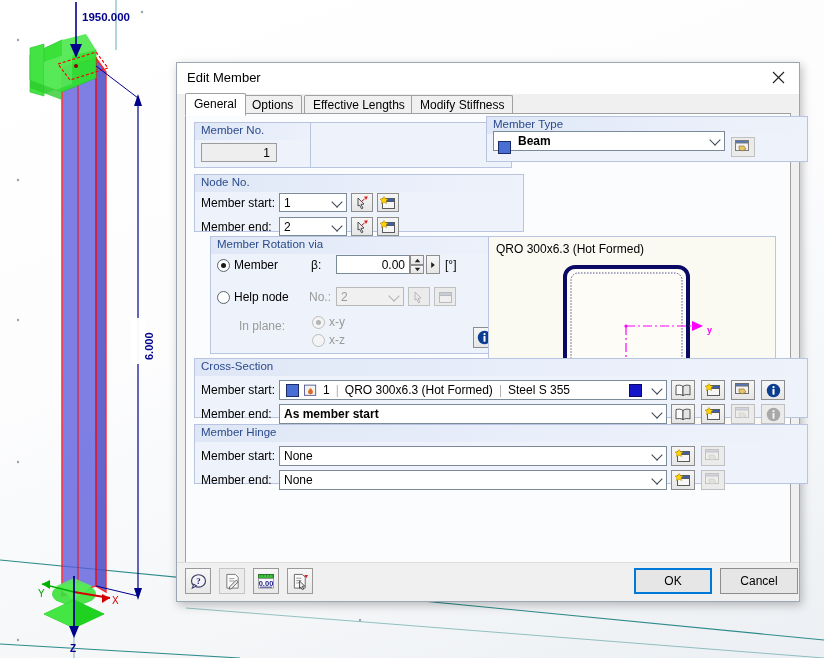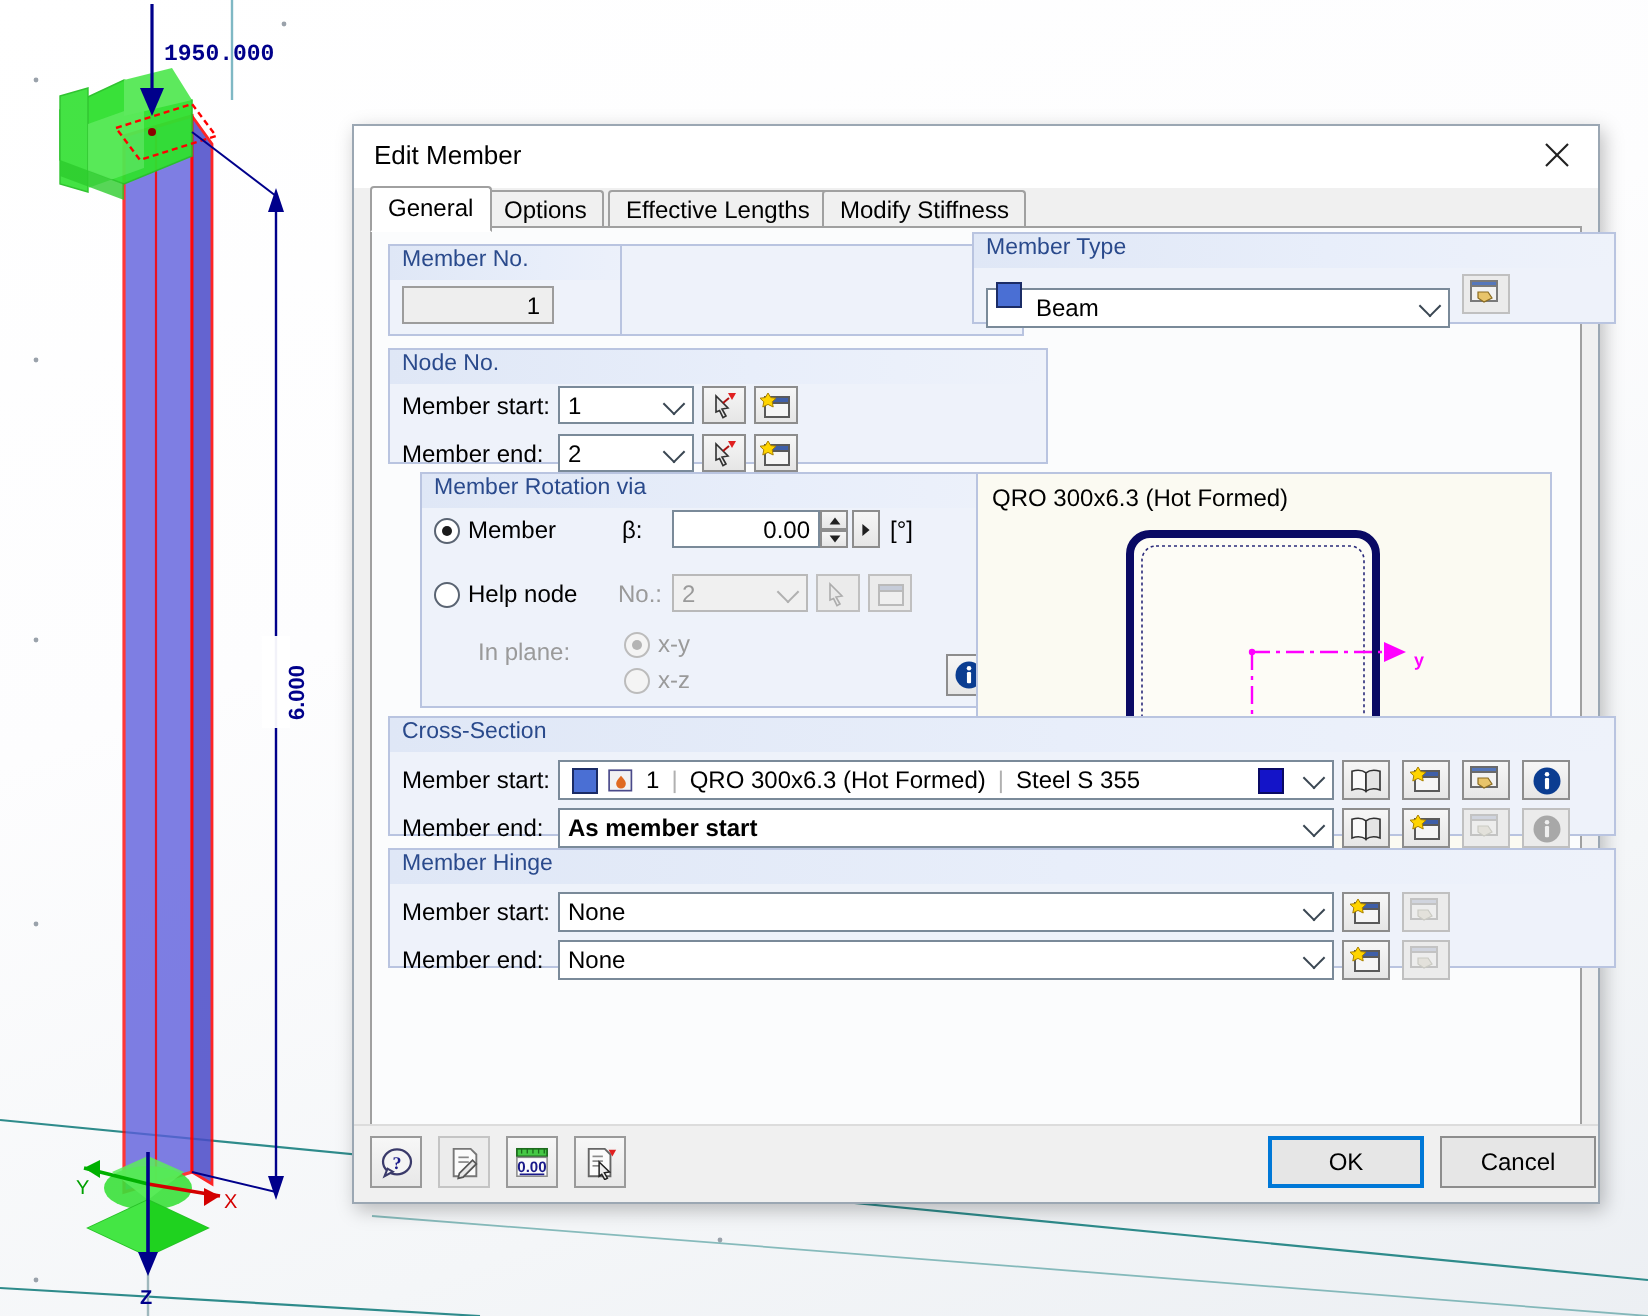--- a/index.html
+++ b/index.html
@@ -149,21 +149,21 @@
     <polygon points="76,58 70,44 82,44" fill="#00008b"></polygon>
 
     <line x1="138" y1="98" x2="138" y2="596" stroke="#00008b" stroke-width="1.2"></line>
     <polygon points="138,94 134,106 142,106" fill="#00008b"></polygon>
     <polygon points="138,600 134,588 142,588" fill="#00008b"></polygon>
     <line x1="96" y1="66" x2="138" y2="98" stroke="#00008b" stroke-width="1"></line>
     <line x1="96" y1="586" x2="138" y2="596" stroke="#00008b" stroke-width="1"></line>
     <rect x="131" y="318" width="14" height="46" fill="#ffffff" opacity="0.95"></rect>
   </svg>
 
-  <div class="vlbl" style="left:82px;top:21px;transform:none;font-size:11.5px;font-family:Liberation Mono, monospace;">1950.000</div>
+  <div class="vlbl" style="left:82px;top:11px;transform:none;font-size:11.5px;">1950.000</div>
 
   <div class="vlbl" style="left:143px;top:360px;">6.000</div>
 </div>
 
 <div id="dialog">
 
   <div id="tabstrip">
     <div class="tab active" style="left:0;">General</div>
     <div class="tab" style="left:58px;">Options</div>
     <div class="tab" style="left:119px;">Effective Lengths</div>
@@ -186,21 +186,21 @@
       <div class="gband"></div>
       <div class="gband-label">Member No.</div>
       <div class="tfield ro" style="left:6px;top:20px;width:76px;height:19px;">1</div>
     </div>
 
     <div class="group" style="left:124px;top:8px;width:168px;height:44px;background:#eef2fa;"></div>
 
     <div class="group" style="left:300px;top:2px;width:288px;height:44px;">
       <div class="gband"></div>
       <div class="gband-label">Member Type</div>
-      <div class="combo" style="left:6px;top:27px;width:232px;height:20px;padding-left:24px;">
+      <div class="combo" style="left:6px;top:14px;width:232px;height:20px;padding-left:24px;font-weight:bold;">
         <span>Beam</span>
         <span class="chev"></span>
       </div>
       <div class="swatch" style="left:11px;top:24px;width:13px;height:13px;background:#4a6fd4;border:1px solid #1b2c66;"></div>
       <div class="btn dis" style="left:244px;top:20px;width:24px;height:20px;">
         <svg width="16" height="14" viewBox="0 0 16 14">
           <rect x="0.5" y="0.5" width="13" height="10" fill="#f2f2f2" stroke="#7a7a7a"></rect>
           <rect x="0.5" y="0.5" width="13" height="2.5" fill="#5577bb" stroke="#7a7a7a"></rect>
           <path d="M4 6 l5 0 l2 3 l-4 2 l-3 -2 z" fill="#e8c46a" stroke="#8a6b20" stroke-width="0.6"></path>
         </svg>

